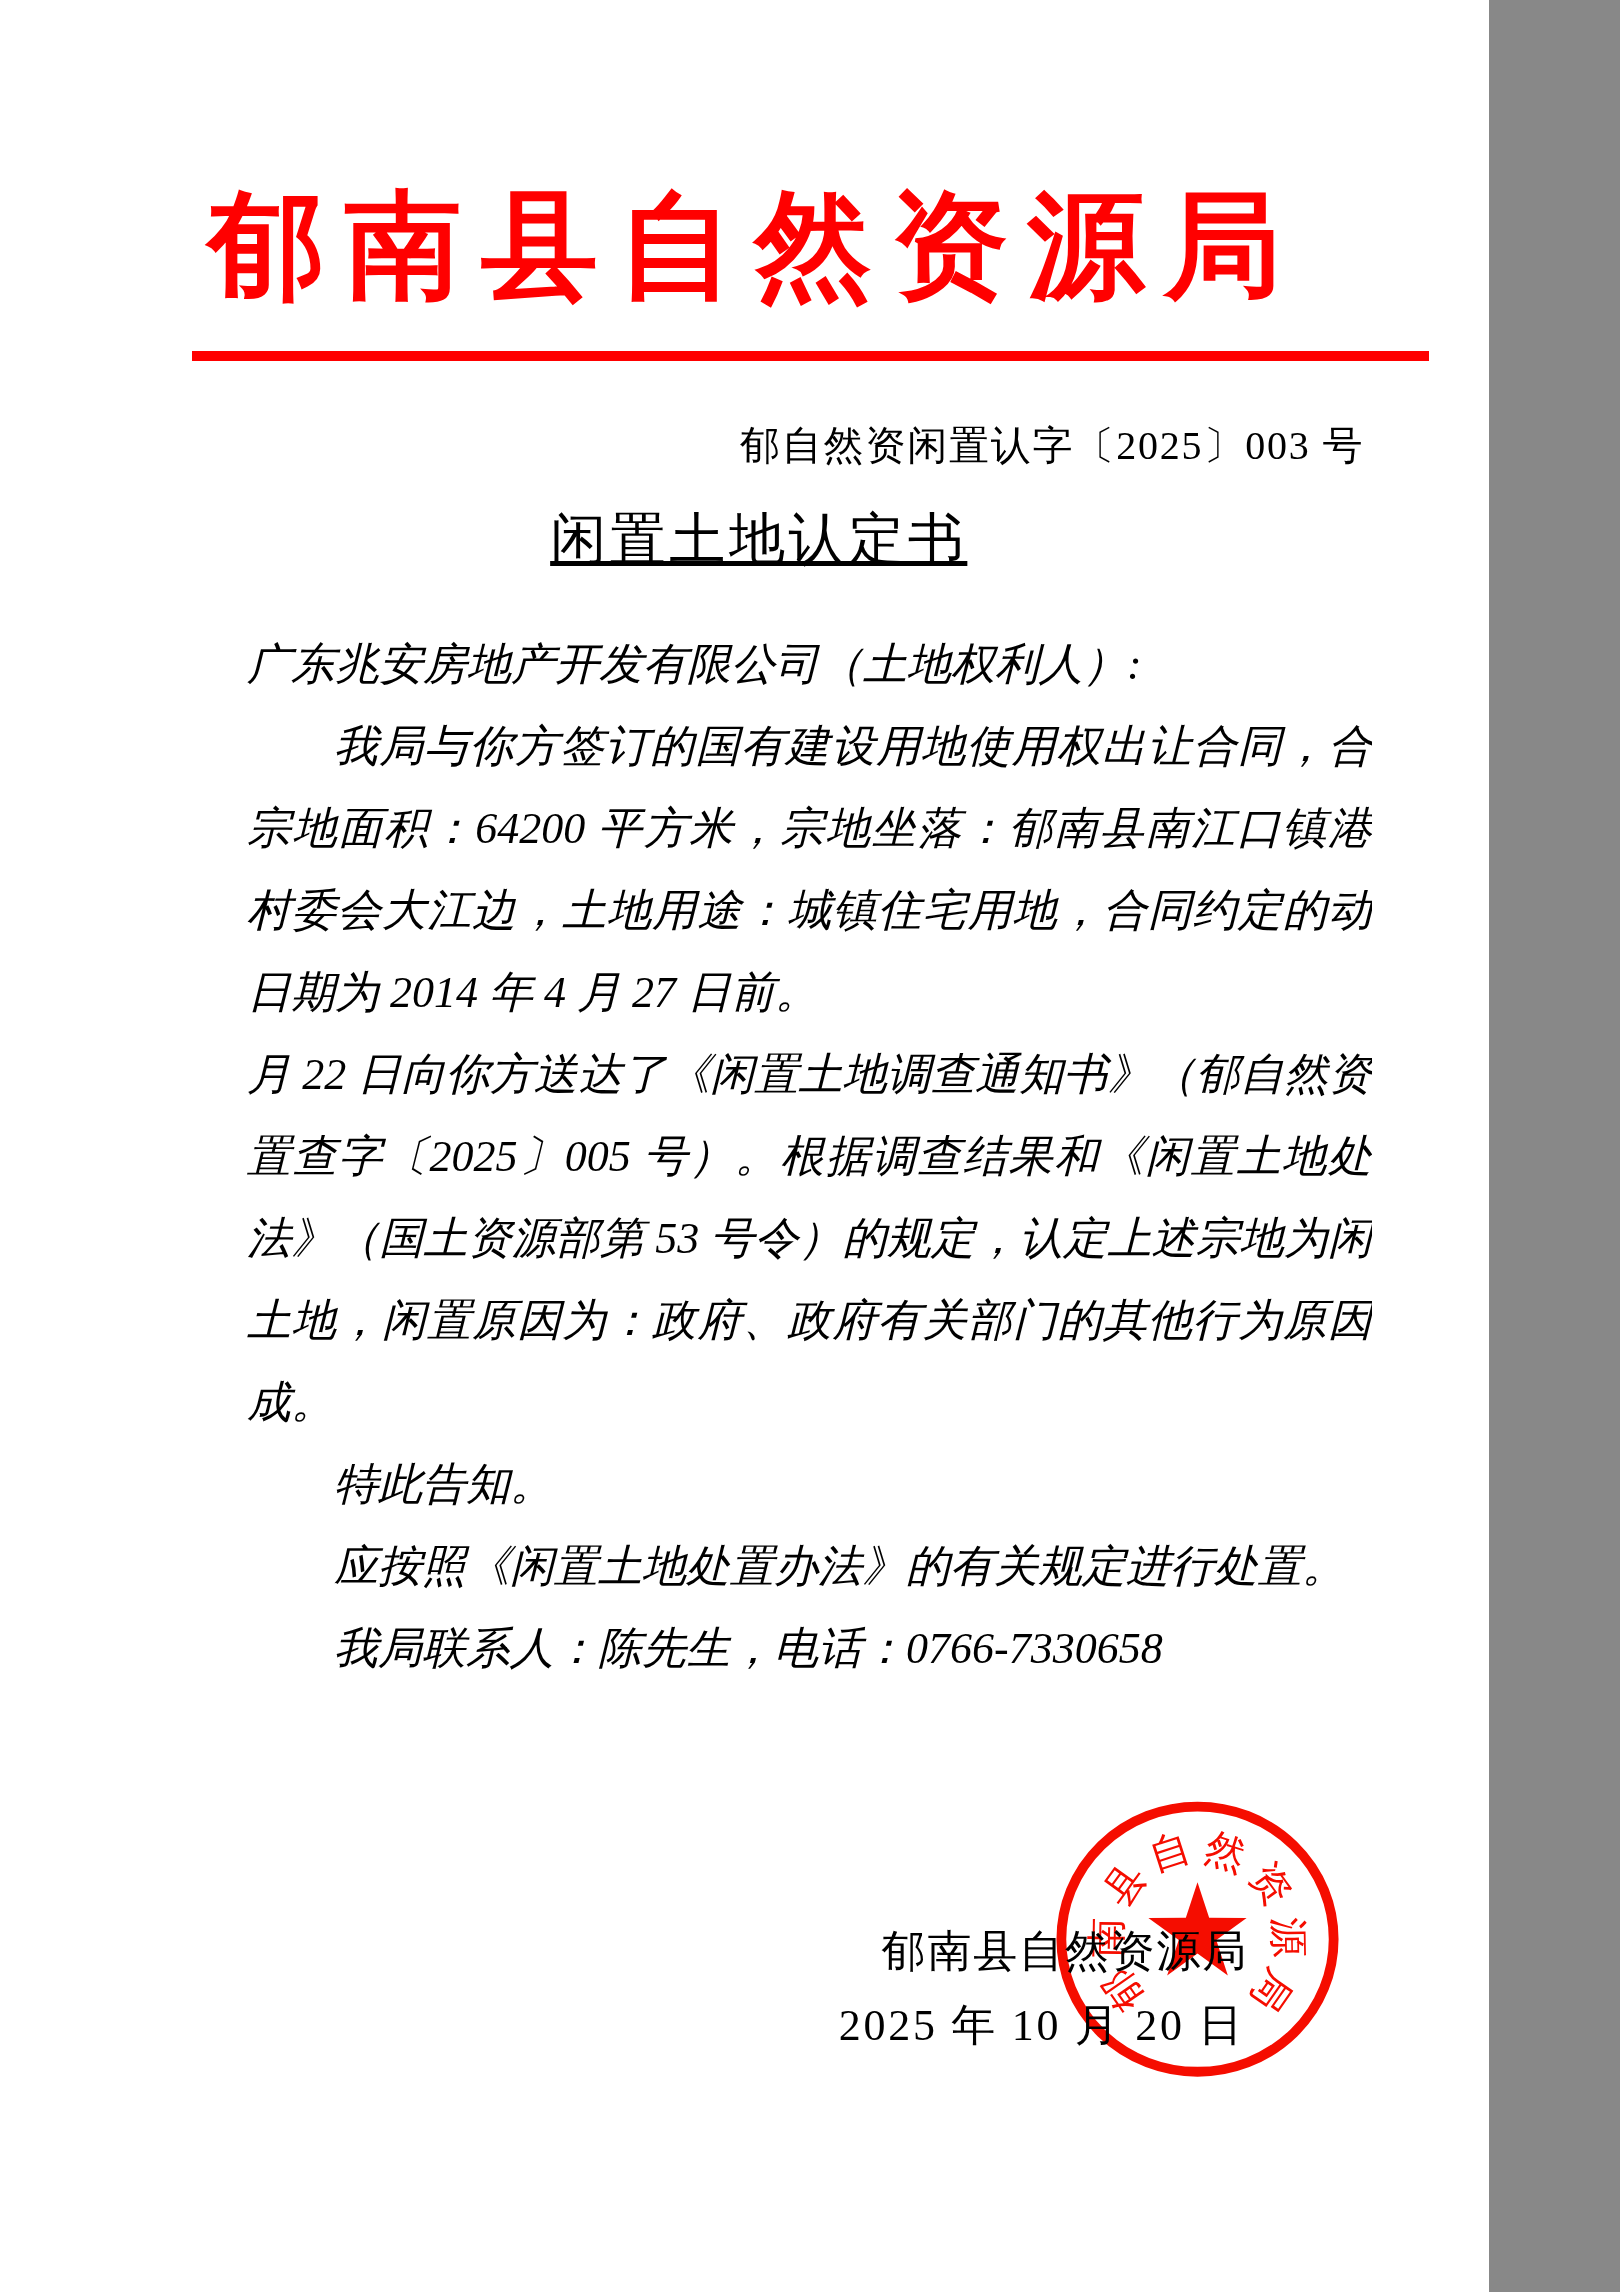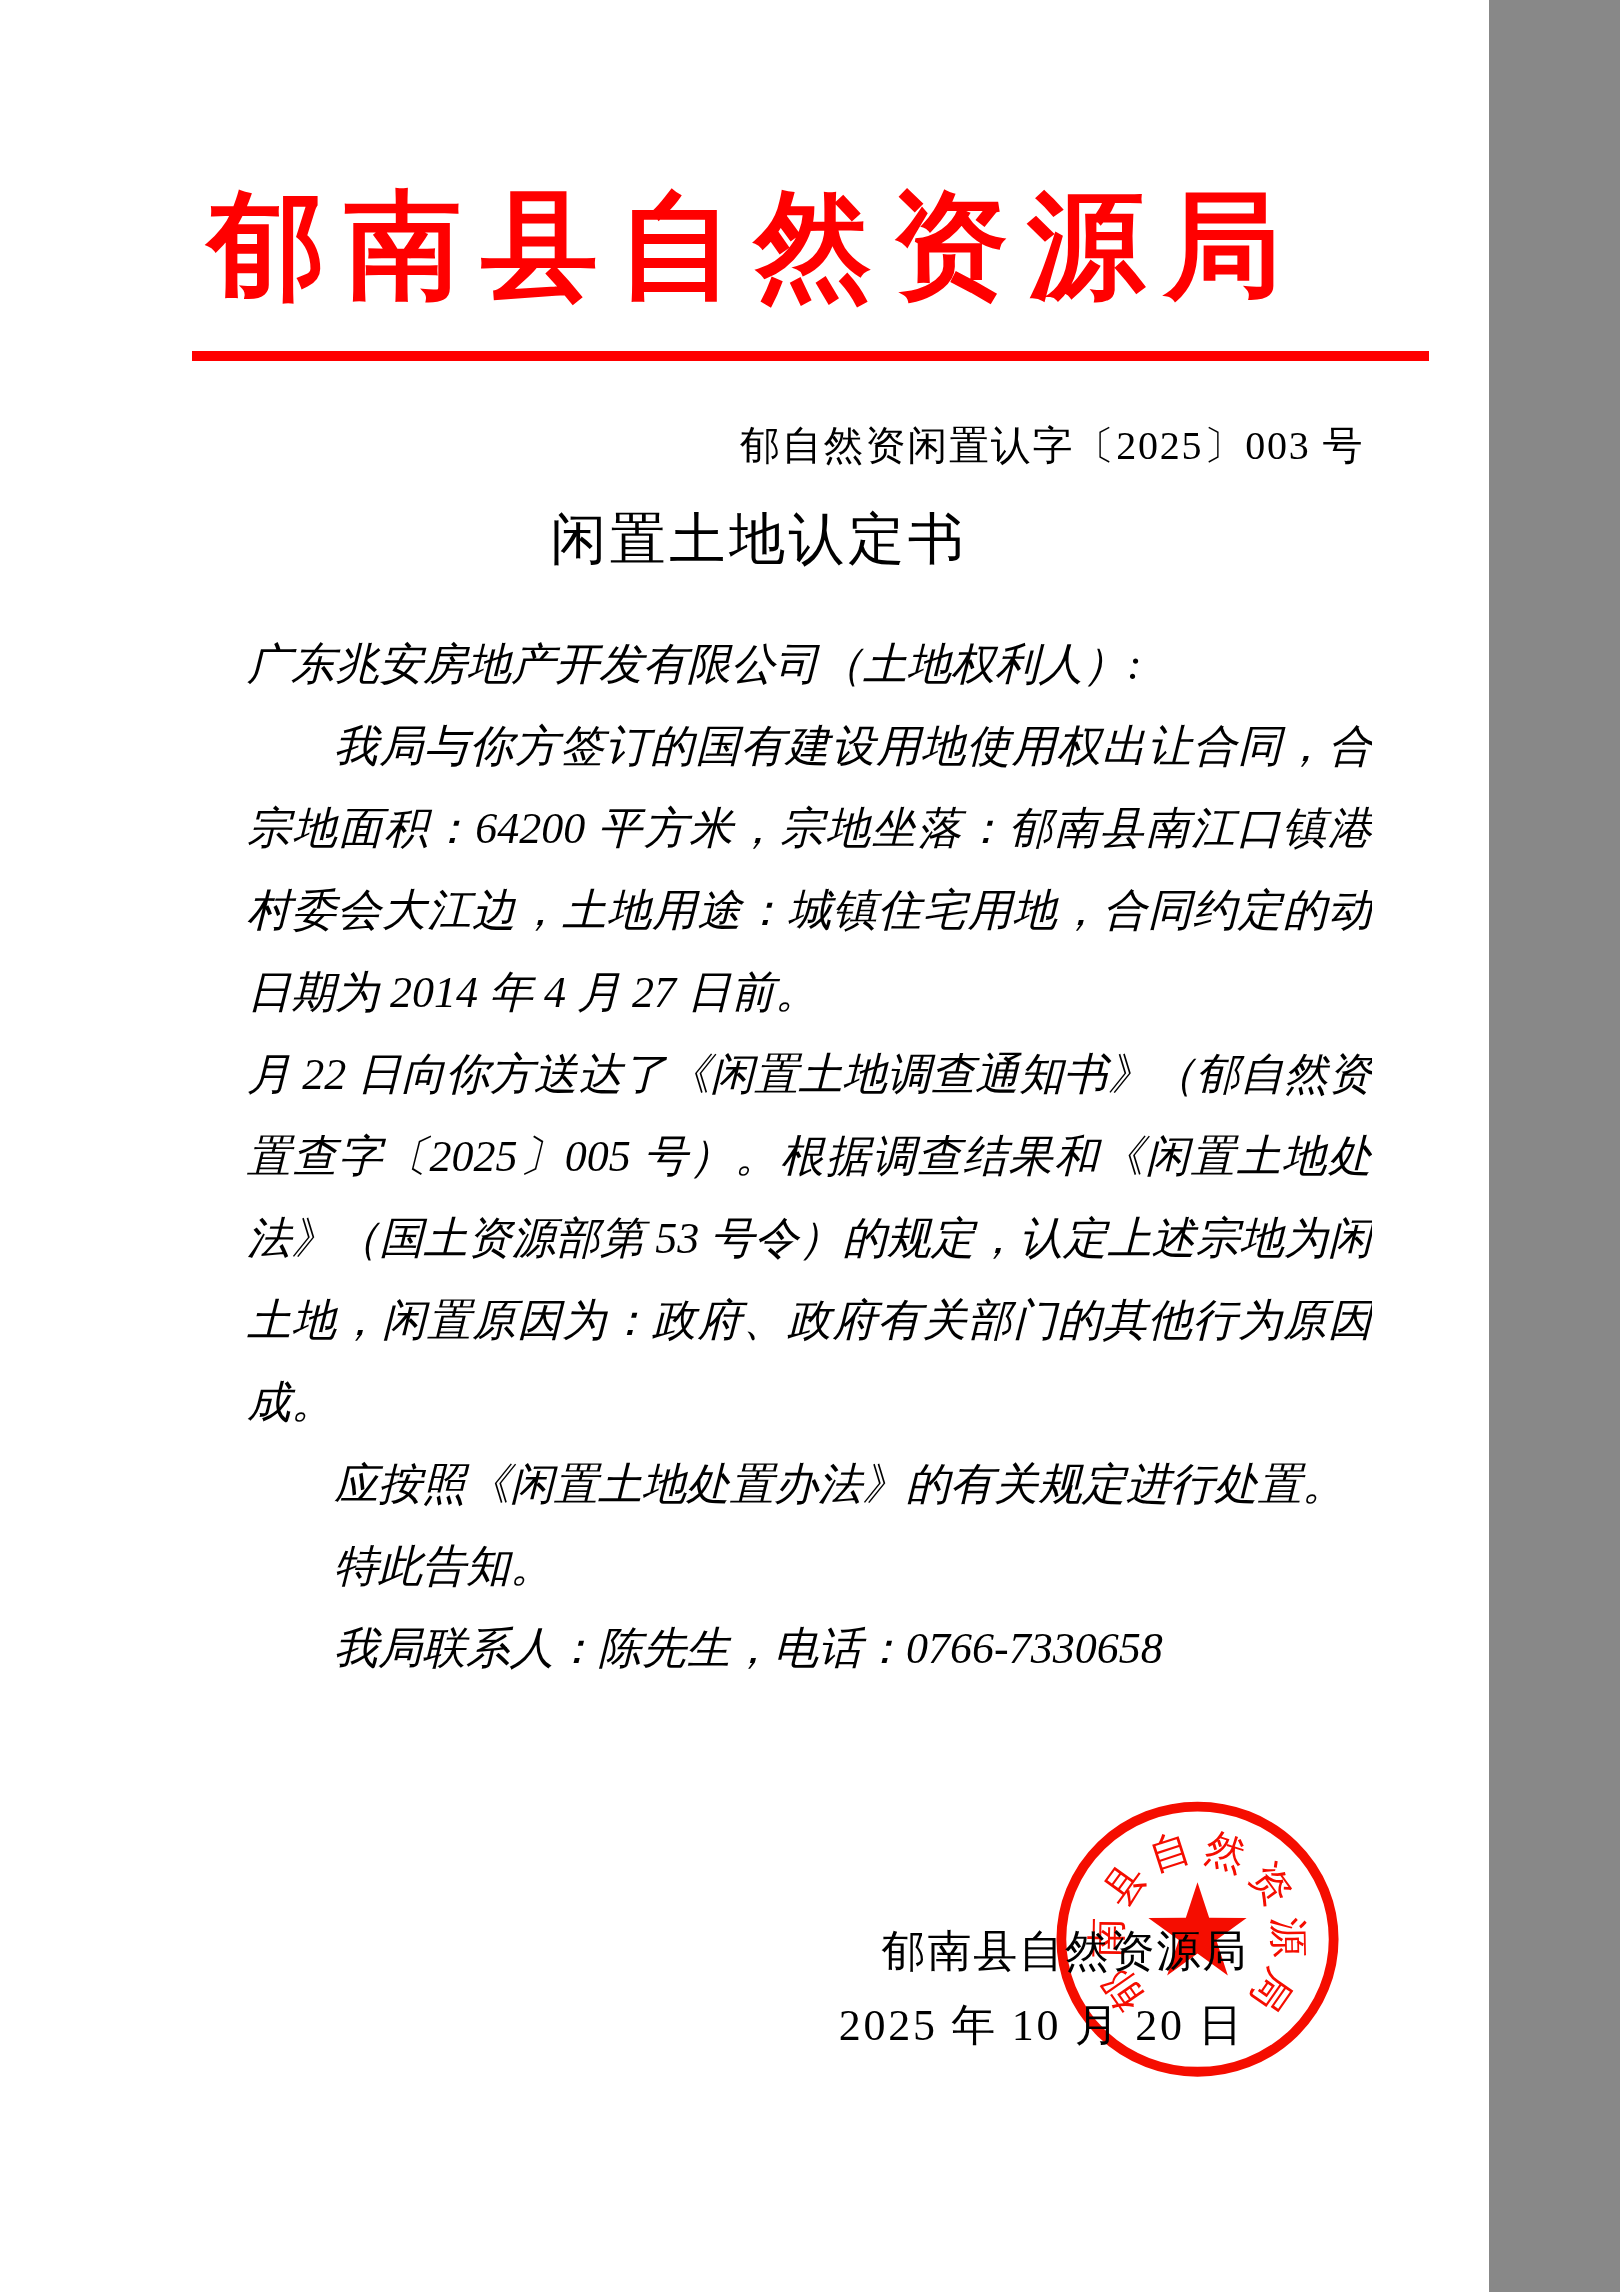--- a/index.html
+++ b/index.html
@@ -40,20 +40,21 @@
   }
   .doc-title{
     position:absolute;
     left:0;right:0;top:504px;
     text-align:center;
     font-size:56px;line-height:71px;
     letter-spacing:3.6px;
     padding-left:28.5px;
     font-weight:500;
     white-space:nowrap;
+    text-decoration:underline;
   }
   
   .body-block{
     position:absolute;
     left:247px;top:624px;
     width:1125px;
     font-size:44px;
     font-style:italic;
   }
   .bline{
@@ -112,22 +113,22 @@
     <div class="bline">广东兆安房地产开发有限公司（土地权利人）:</div>
     <div class="bline j ind">我局与你方签订的国有建设用地使用权出让合同，合同</div>
     <div class="bline j">宗地面积：64200 平方米，宗地坐落：郁南县南江口镇港口</div>
     <div class="bline j">村委会大江边，土地用途：城镇住宅用地，合同约定的动工</div>
     <div class="bline">日期为 2014 年 4 月 27 日前。</div>
     <div class="bline j">月 22 日向你方送达了《闲置土地调查通知书》（郁自然资闲</div>
     <div class="bline j">置查字〔2025〕005 号）。根据调查结果和《闲置土地处置办</div>
     <div class="bline j">法》（国土资源部第 53 号令）的规定，认定上述宗地为闲置</div>
     <div class="bline j">土地，闲置原因为：政府、政府有关部门的其他行为原因造</div>
     <div class="bline">成。</div>
+    <div class="bline ind">特此告知。</div>
     <div class="bline ind">应按照《闲置土地处置办法》的有关规定进行处置。</div>
-    <div class="bline ind">特此告知。</div>
     <div class="bline ind">我局联系人：陈先生，电话：0766-7330658</div>
   </div>
 
   <div class="sig-agency">郁南县自然资源局</div>
   <div class="sig-date">2025 年 10 月 20 日</div>
 
   <svg class="seal" viewBox="0 0 340 345" xmlns="http://www.w3.org/2000/svg">
     <ellipse cx="170" cy="171" rx="153" ry="149" fill="none" stroke="#f50d00" stroke-width="11"></ellipse>
     <polygon fill="#f50d00" points="170,107 183.1,147 225.2,147.1 191.1,171.9 204.1,211.9 170,187.2 135.9,211.9 148.9,171.9 114.8,147.1 156.9,147"></polygon>
     <g>

